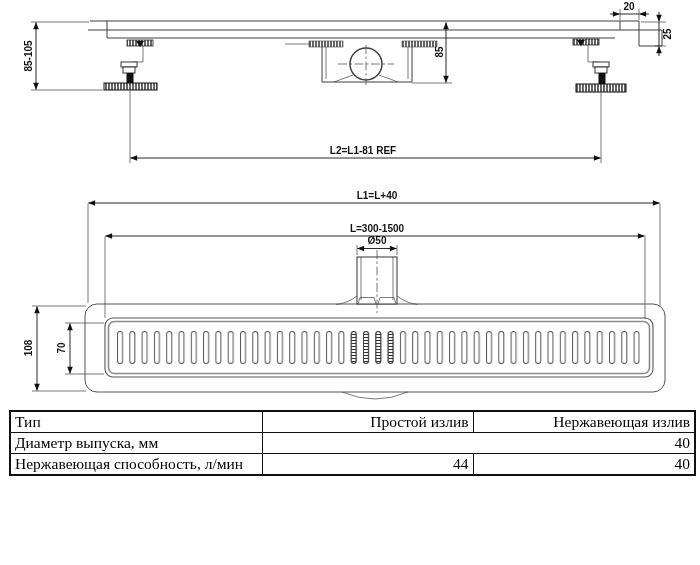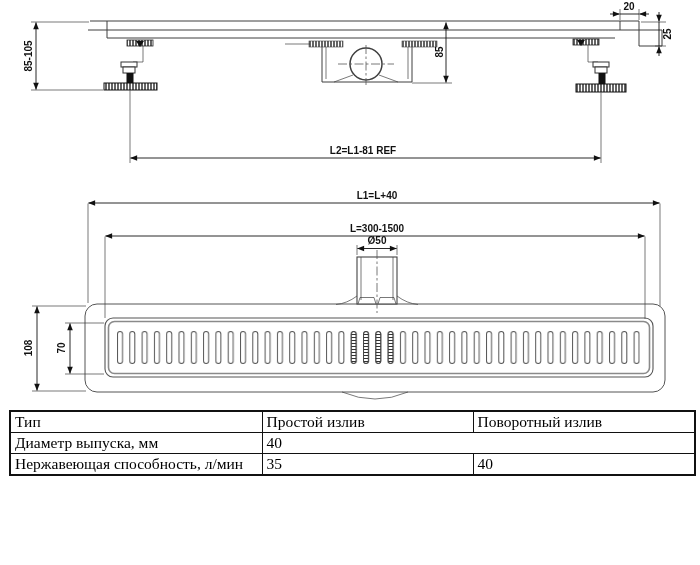--- a/index.html
+++ b/index.html
@@ -12,21 +12,21 @@
   .dim{stroke:#111;stroke-width:0.9;marker-start:url(#arr);marker-end:url(#arr);}
   .dimE{stroke:#111;stroke-width:0.9;marker-end:url(#arr);}
   .dimP{stroke:#111;stroke-width:0.9;}
   .dtx{font-family:"Liberation Sans", sans-serif;font-size:10px;font-weight:bold;fill:#111;}
   .solid{fill:#111;stroke:none;}
   table.spec{border-collapse:collapse;table-layout:fixed;width:686px;margin-left:9px;
              font-size:15.5px;color:#000;}
   table.spec td{border:1px solid #111;padding:0 4px;overflow:hidden;}
   table.spec{border:2px solid #111;}
   td.lab{text-align:left;padding-left:6px;}
-  td.ctr{text-align:left;}
+  td.ctr{text-align:right;}
   tr.tall td{vertical-align:top;padding-top:1px;height:41px;}
   tr.std td{height:20px;}
 </style>
 </head>
 <body>
 
 <svg width="700" height="410" viewBox="0 0 700 410">
   <defs>
     <marker id="arr" viewBox="0 0 10 10" refX="9.5" refY="5" markerWidth="9" markerHeight="7" orient="auto-start-reverse" markerUnits="userSpaceOnUse">
       <path d="M0,1 L10,5 L0,9 z" style="fill:#111;stroke:none;"></path>
@@ -179,25 +179,25 @@
 <table class="spec">
   <colgroup>
       <col style="width:252px">
       <col style="width:211px">
       <col style="width:222px">
     </colgroup>
   <tbody>
       <tr class="std">
     <td class="lab">Тип</td>
     <td class="ctr">Простой излив</td>
-    <td class="ctr">Поворотный излив</td>
+    <td class="ctr">Нержавеющая излив</td>
   </tr>
   <tr class="std">
     <td class="lab">Диаметр выпуска, мм</td>
     <td class="ctr" colspan="2">40</td>
   </tr>
   <tr class="std">
     <td class="lab">Нержавеющая способность, л/мин</td>
-    <td class="ctr">35</td>
+    <td class="ctr">44</td>
     <td class="ctr">40</td>
   </tr>
 </tbody>
   </table>
 
 </body></html>

